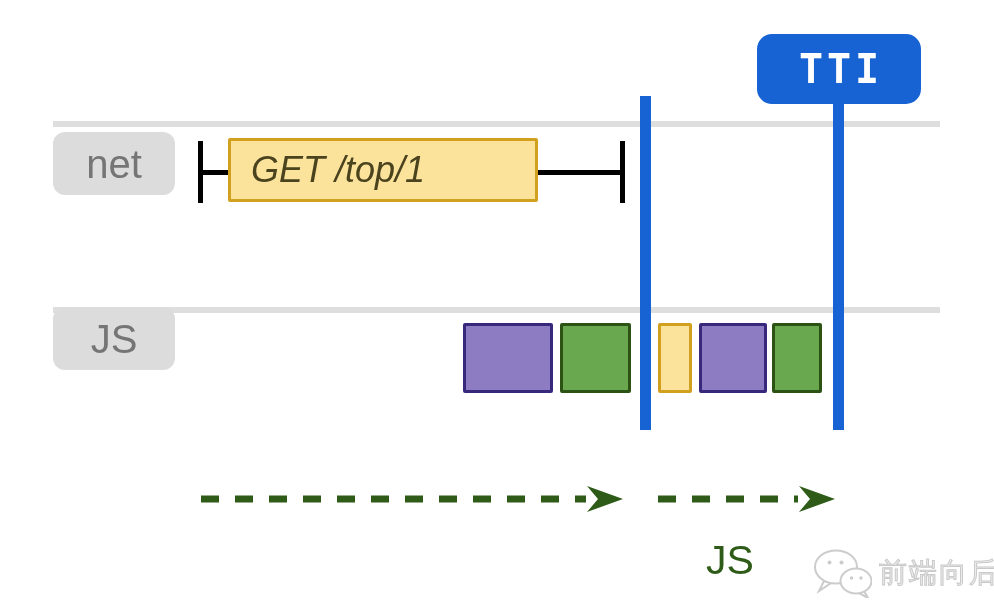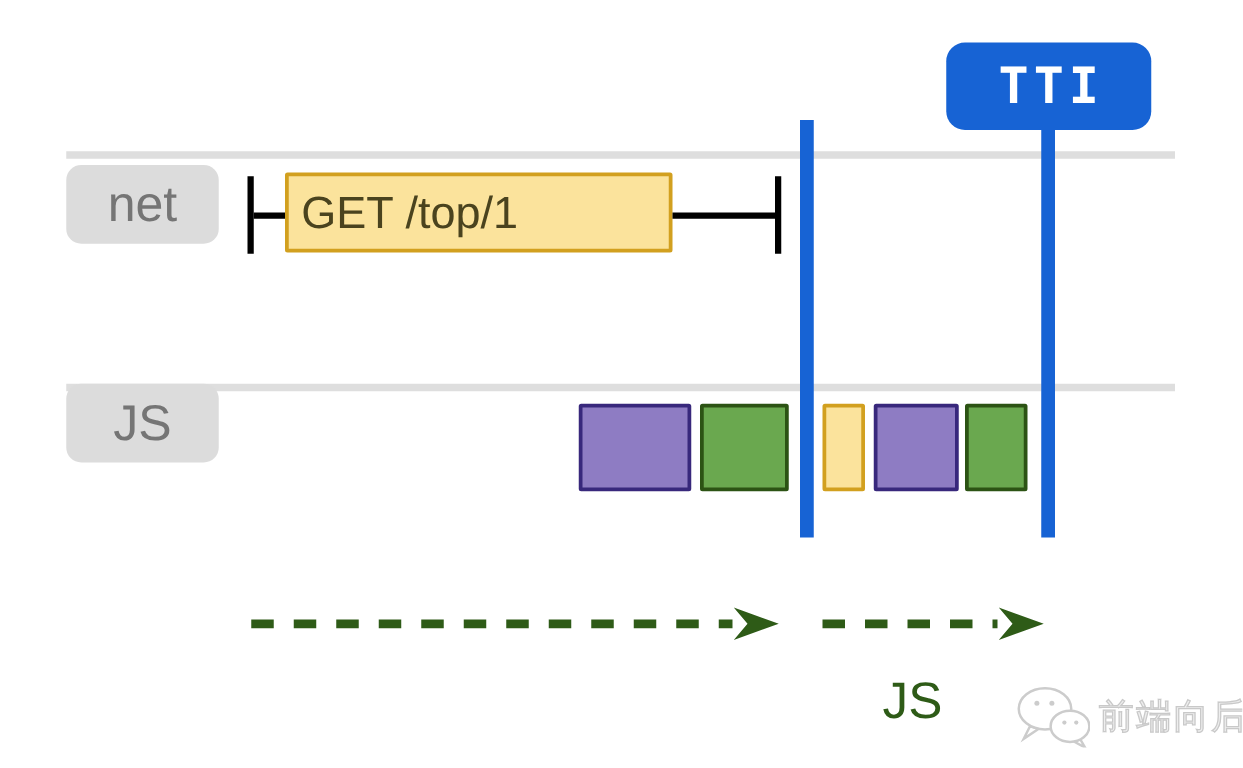--- a/index.html
+++ b/index.html
@@ -24,21 +24,21 @@
   .tick{position:absolute;top:141px;width:5px;height:62px;background:#000;z-index:3;}
   #tick-left{left:198px;}
   #tick-right{left:620px;}
   .conn{position:absolute;top:170px;height:5px;background:#000;z-index:3;}
   #conn-left{left:203px;width:25px;}
   #conn-right{left:538px;width:82px;}
   #request-box{
     position:absolute;left:228px;top:138px;width:310px;height:64px;z-index:3;
     background:var(--yellow-fill,#fbe39c);border:3px solid var(--yellow-border,#d2a01f);
     border-radius:2px;color:var(--request-text,#4a431e);font-size:36px;
-    display:flex;align-items:center;padding-left:10px;
+    display:flex;align-items:center;padding-left:20px;font-style:italic;
   }
   
   .vline{position:absolute;top:96px;width:11px;height:334px;background:var(--blue,#1763d4);z-index:4;}
   #fcp-line{left:640px;}
   #tti-line{left:833px;}
   .badge{
     position:absolute;top:34px;width:164px;height:70px;background:var(--blue,#1763d4);
     border-radius:15px;z-index:5;display:flex;align-items:center;justify-content:center;
     color:#ffffff;font-family:"DejaVu Sans Mono", monospace;font-weight:bold;
     font-size:40px;letter-spacing:4px;text-indent:4px;

